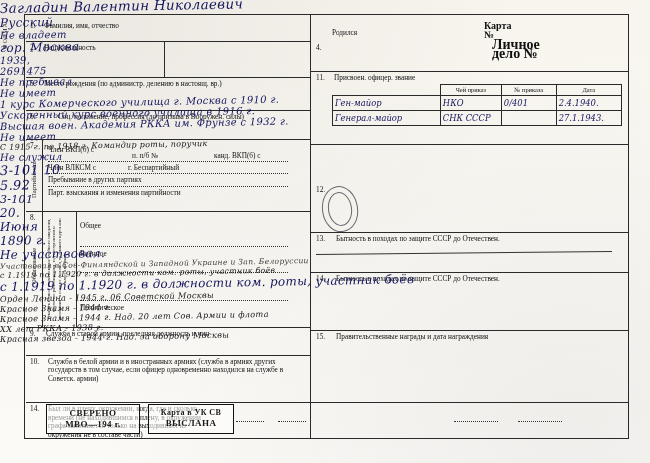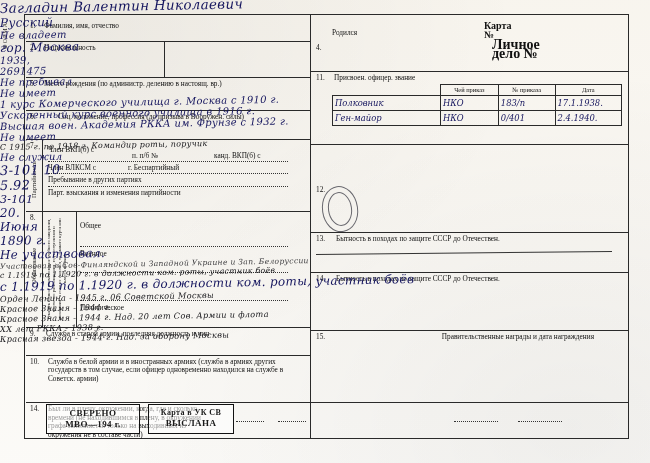--- a/index.html
+++ b/index.html
@@ -227,30 +227,30 @@
 
   <table class="tbl" style="left:332px;top:84px;width:290px;">
     <tbody>
         <tr>
       <td style="width:112px;height:10px;border-top:none;border-left:none;"></td>
       <td class="hcell" style="width:58px;">Чей приказ</td>
       <td class="hcell" style="width:56px;">№ приказа</td>
       <td class="hcell" style="width:64px;">Дата</td>
     </tr>
     <tr>
-      <td style="height:14px;"><span class="tblhand">Полковник</span></td>
-      <td><span class="tblhand">НКО</span></td>
-      <td><span class="tblhand">183/п</span></td>
-      <td><span class="tblhand">17.1.1938.</span></td>
-    </tr>
-    <tr>
       <td style="height:14px;"><span class="tblhand">Ген-майор</span></td>
       <td><span class="tblhand">НКО</span></td>
       <td><span class="tblhand">0/401</span></td>
       <td><span class="tblhand">2.4.1940.</span></td>
+    </tr>
+    <tr>
+      <td style="height:14px;"><span class="tblhand">Генерал-майор</span></td>
+      <td><span class="tblhand">СНК СССР</span></td>
+      <td><span class="tblhand"></span></td>
+      <td><span class="tblhand">27.1.1943.</span></td>
     </tr>
   </tbody>
     </table>
 
   <div class="hr" style="left:310px;top:144px;width:319px;"></div>
 
   <div class="cell lbl" style="left:316px;top:186px;width:20px;">12.</div>
   <div class="hand" style="left:400px;top:206px;">Не участвовал.</div>
   <div class="hr" style="left:310px;top:232px;width:319px;"></div>
 
@@ -264,21 +264,21 @@
   <div class="hand xs blk" style="left:316px;top:256px;font-size:7.8px;">с 1.1919 по 1.1920 г. в должности ком. роты, участник боёв</div>
   <div class="hr" style="left:310px;top:272px;width:319px;"></div>
 
   <div class="cell lbl" style="left:316px;top:275px;width:20px;">14.</div>
   <div class="cell lbl" style="left:336px;top:275px;width:278px;line-height:8.6px;">Бытность в походах по защите СССР до Отечествен.</div>
 
   <div class="hand" style="left:400px;top:310px;">с 1.1919 по 1.1920 г. в должности ком. роты, участник боёв</div>
   <div class="hr" style="left:310px;top:330px;width:319px;"></div>
 
   <div class="cell lbl" style="left:316px;top:333px;width:20px;">15.</div>
-  <div class="cell lbl" style="left:324px;top:333px;width:270px;text-align:right;">Правительственные награды и дата награждения</div>
+  <div class="cell lbl" style="left:336px;top:333px;width:270px;">Правительственные награды и дата награждения</div>
   <div class="hand xs blk" style="left:322px;top:344px;font-size:8.2px;">Орден Ленина - 1945 г. 06 Советской Москвы</div>
   <div class="hand xs blk" style="left:322px;top:357px;font-size:8.2px;">Красное Знамя - 1944 г.</div>
   <div class="hand xs blk" style="left:322px;top:370px;font-size:8.2px;">Красное Знамя - 1944 г. Над. 20 лет Сов. Армии и флота</div>
   <div class="hand xs blk" style="left:322px;top:383px;font-size:8.2px;">XX лет РККА - 1938 г.</div>
   <div class="hand xs blk" style="left:322px;top:393px;font-size:8.2px;">Красная звезда - 1944 г. Над. за оборону Москвы</div>
   <div class="hr" style="left:310px;top:402px;width:319px;"></div>
 
   <div class="cell lbl" style="left:430px;top:414px;width:26px;"></div>
   <div class="cell lbl" style="left:506px;top:414px;width:12px;"></div>
   <div class="dotline" style="left:454px;top:421px;width:44px;"></div>

